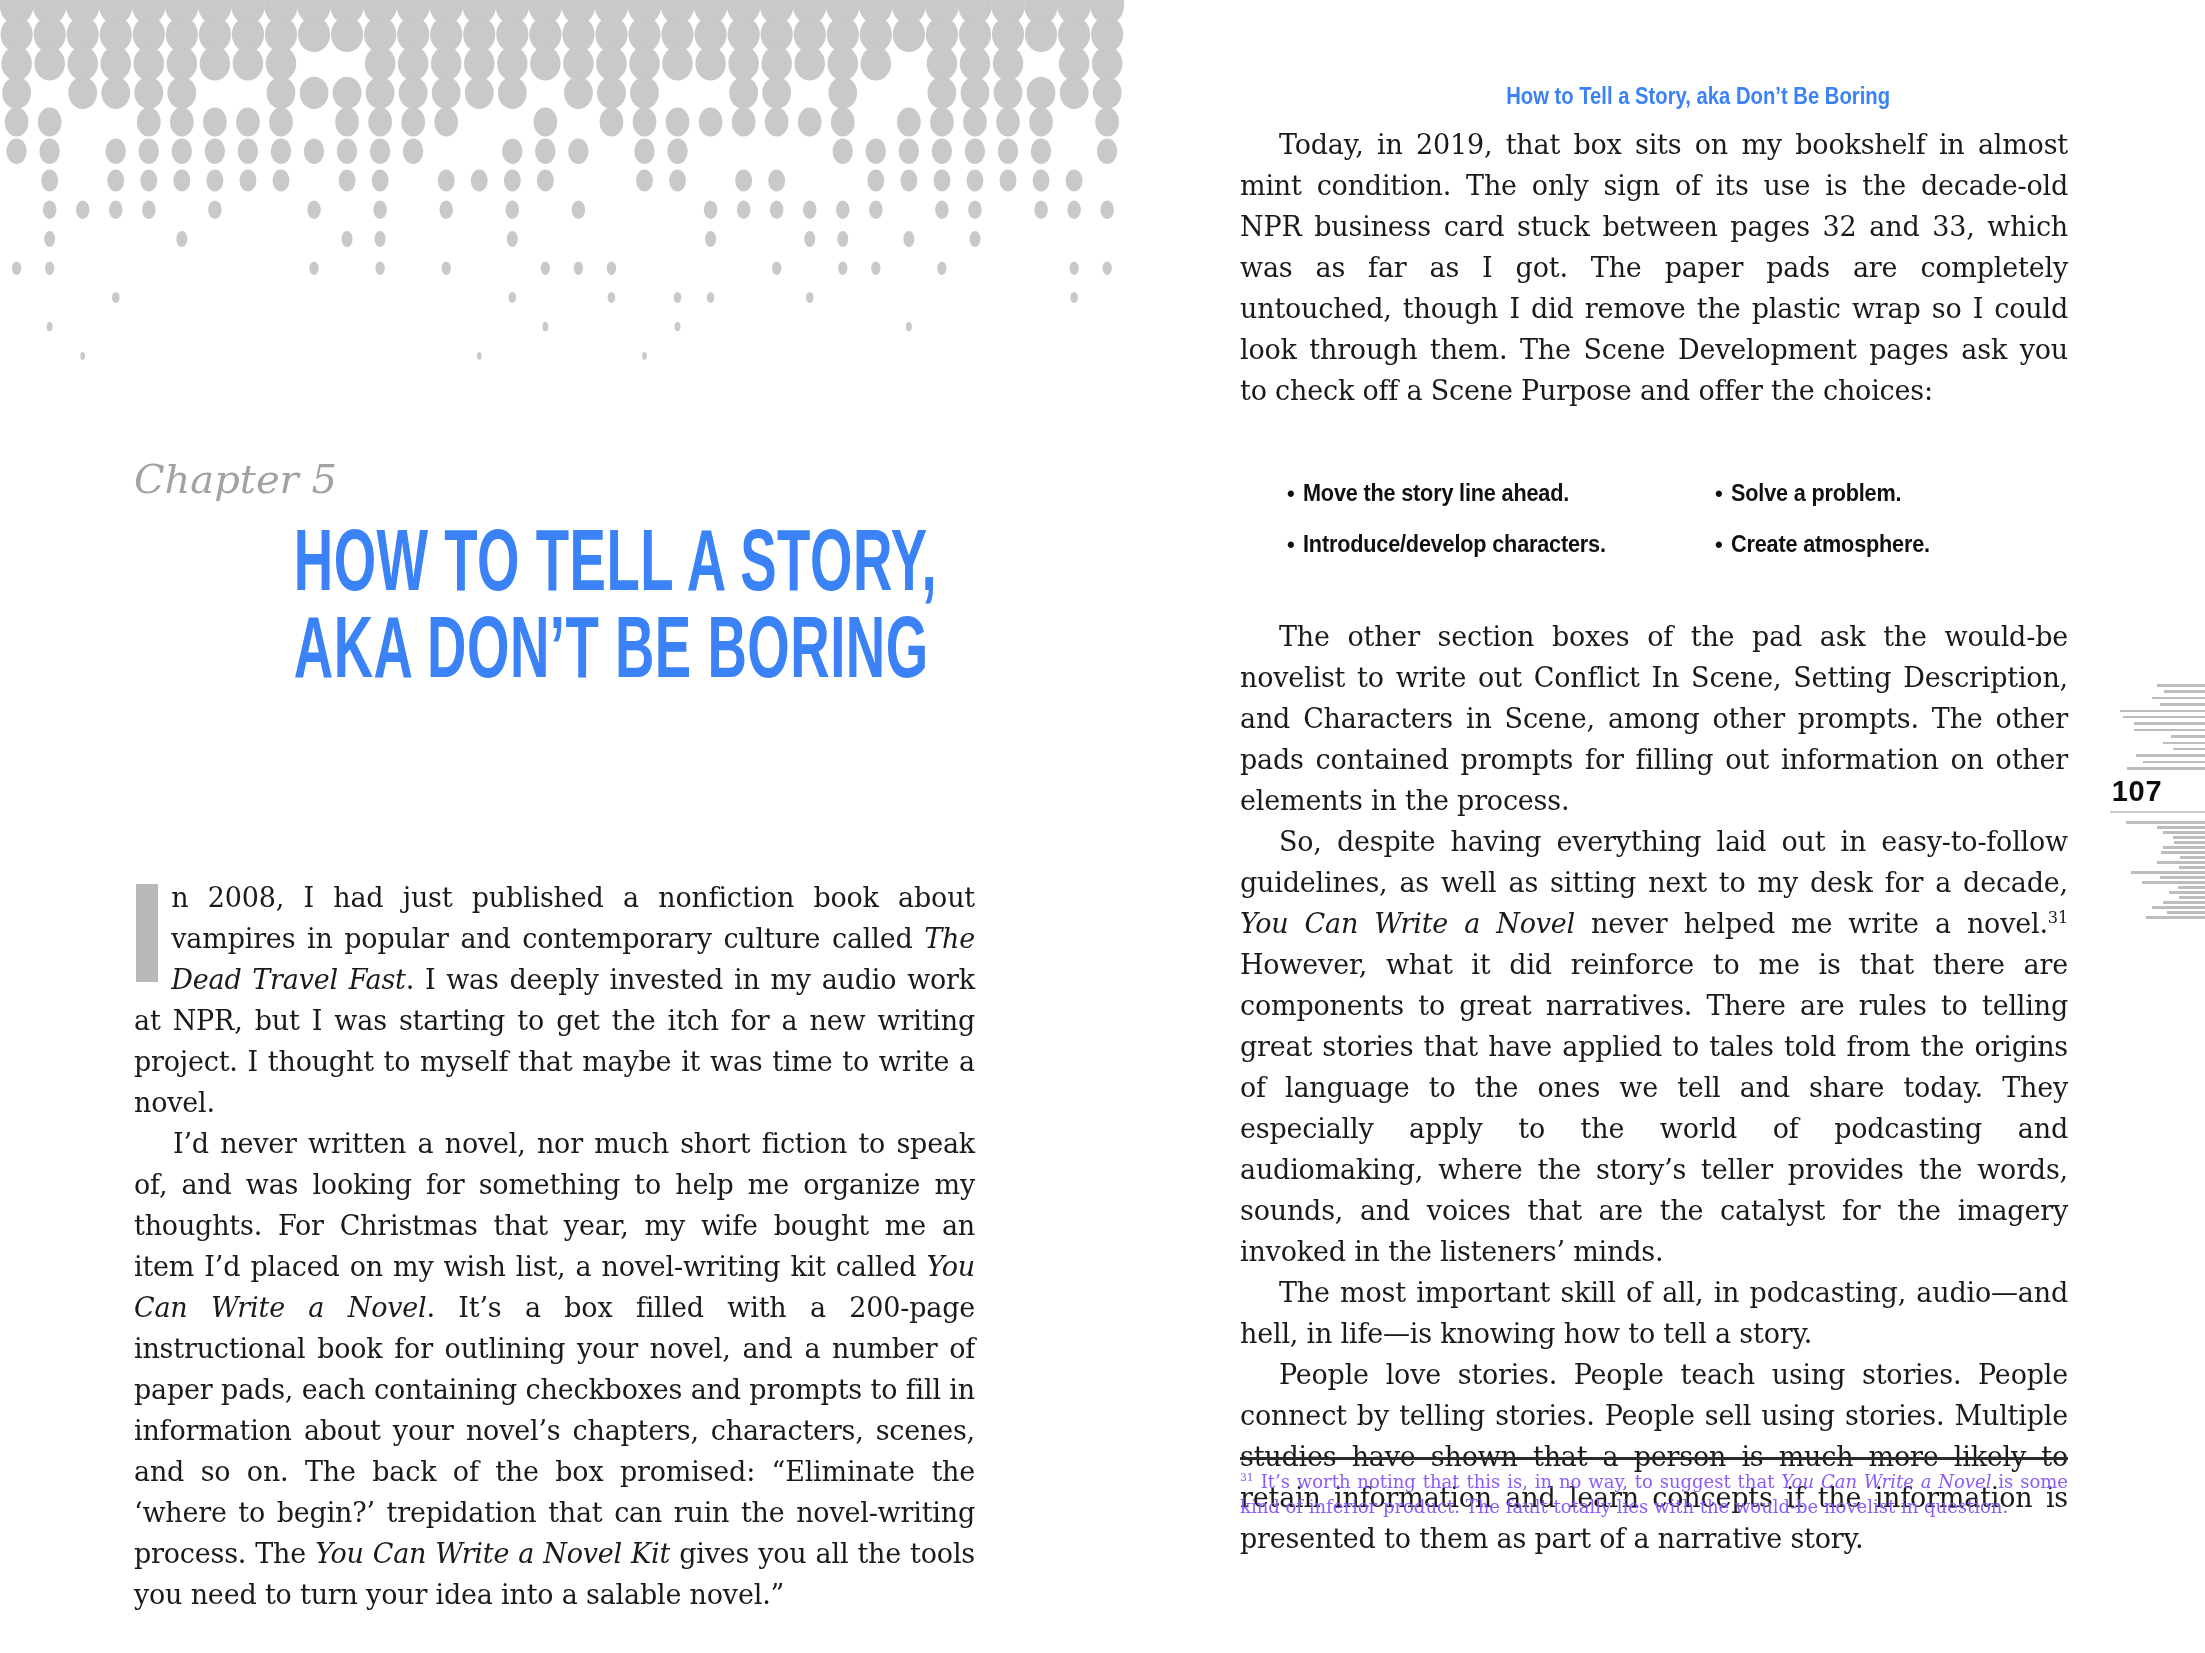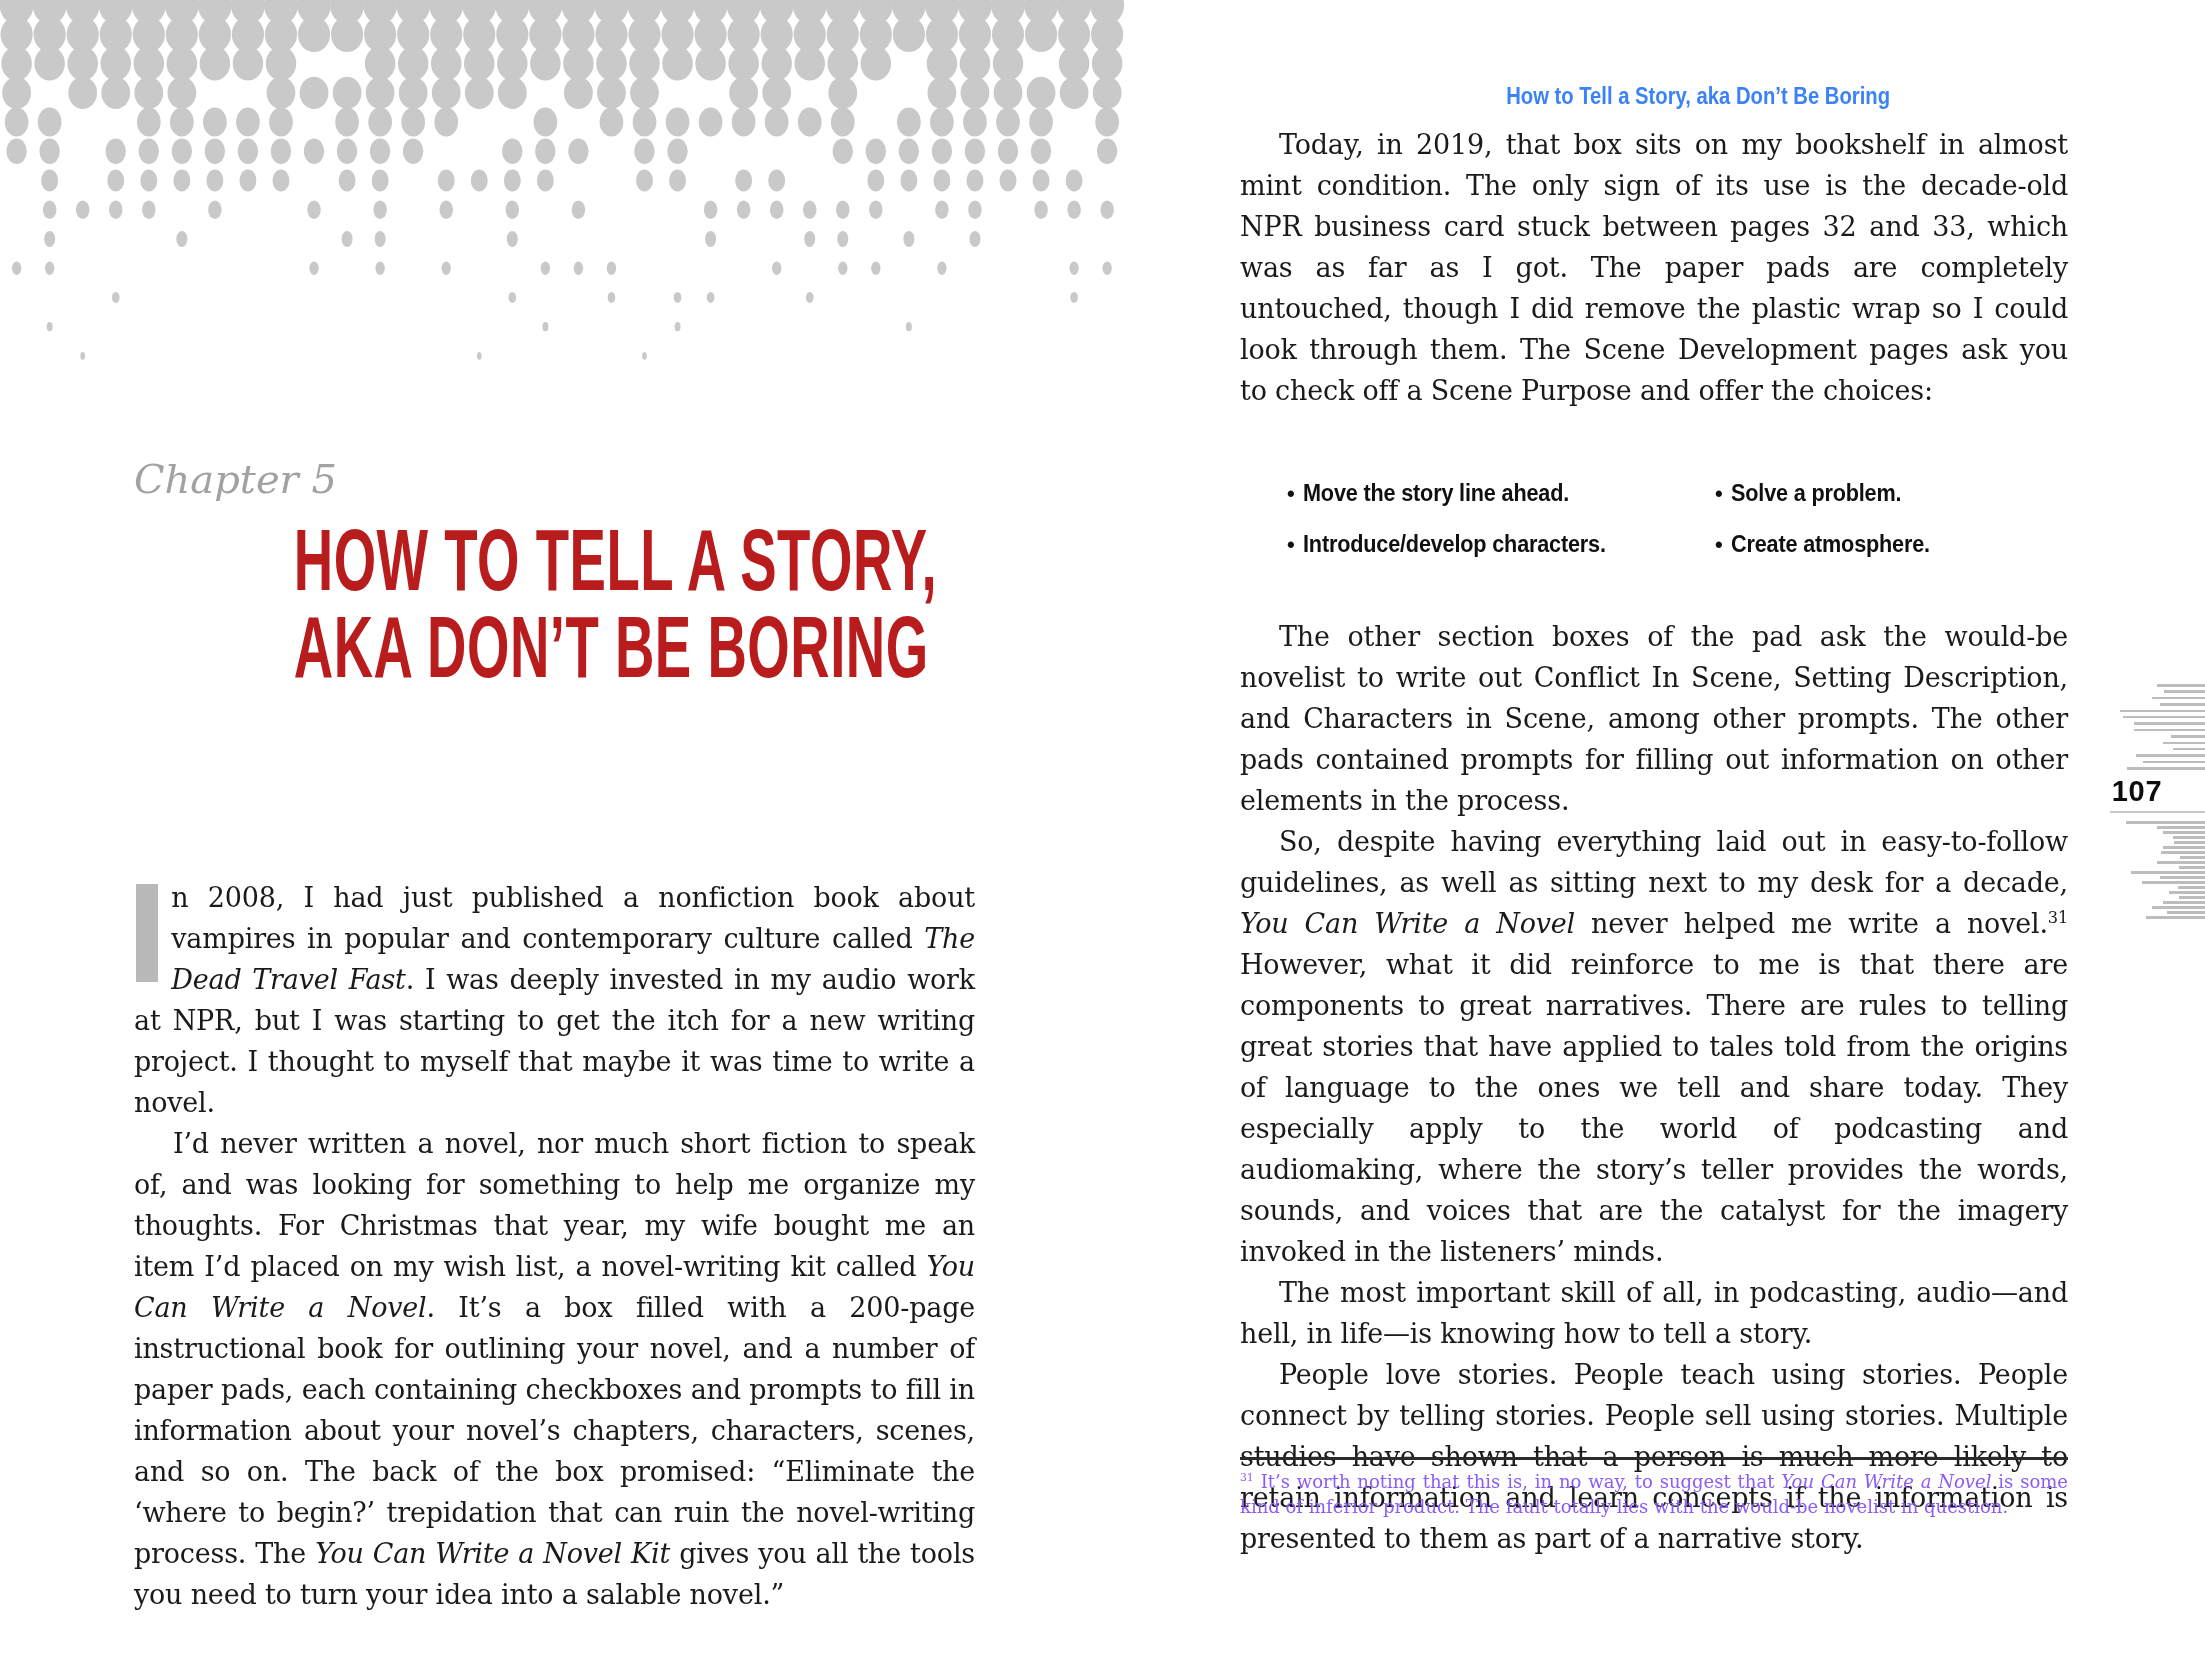--- a/index.html
+++ b/index.html
@@ -12,21 +12,21 @@
   
   #halftone{position:absolute;left:0;top:0;}
   
   .chapter-label{
     position:absolute;left:134px;top:456px;width:841px;
     text-align:left;font-style:italic;font-size:40px;color:#a2a2a2;
     font-family:"DejaVu Serif", serif;
   }
   .title-block{
     position:absolute;left:134px;top:516px;width:841px;text-align:center;
-    font-family:"Liberation Sans", sans-serif;font-weight:700;color:#b91c1c;
+    font-family:"Liberation Sans", sans-serif;font-weight:700;color:#3b82f6;
     font-size:88px;line-height:87px;letter-spacing:0.8px;white-space:nowrap;
   }
   .title-line{display:block;transform:scaleX(0.62);transform-origin:50% 50%;}
   .body-col{
     font-size:27px;line-height:41px;text-align:justify;
     letter-spacing:-0.2px;
   }
   #left-body{position:absolute;left:134px;top:877px;width:841px;}
   .para{margin:0;}
   .para.indent{text-indent:39px;}

